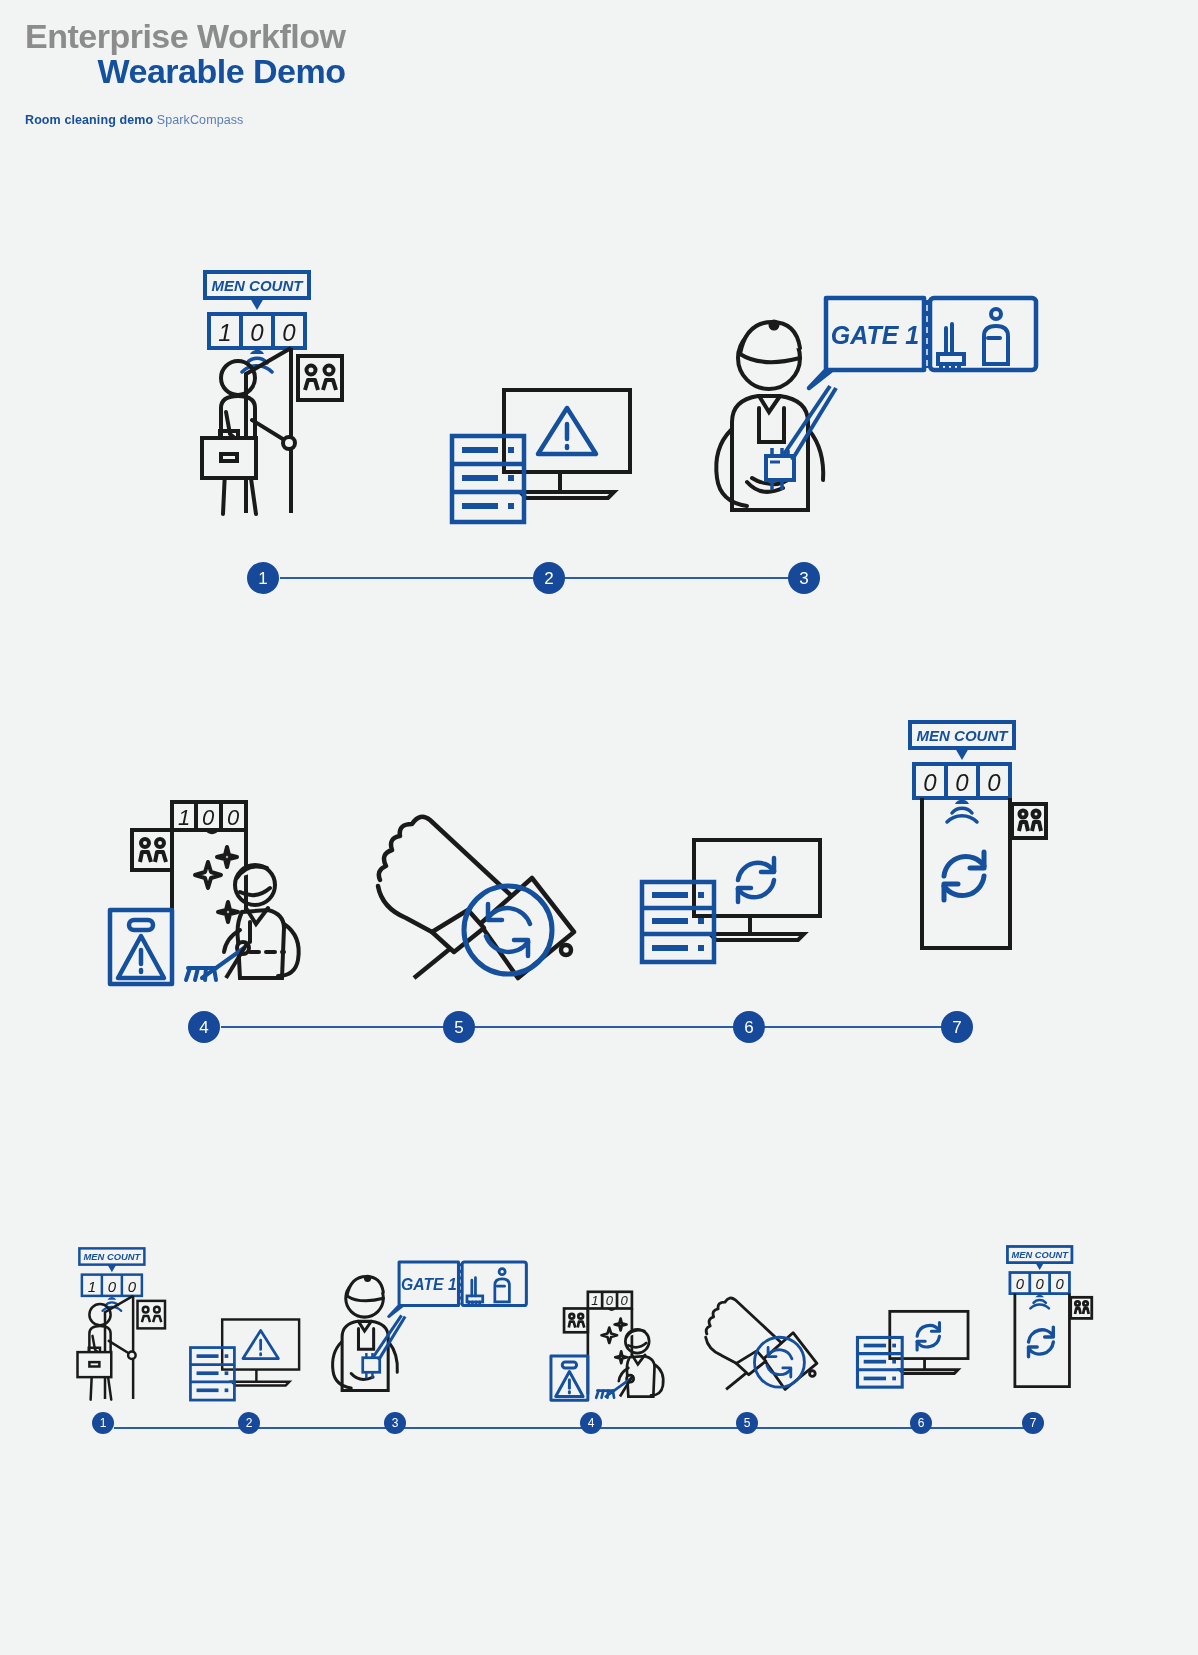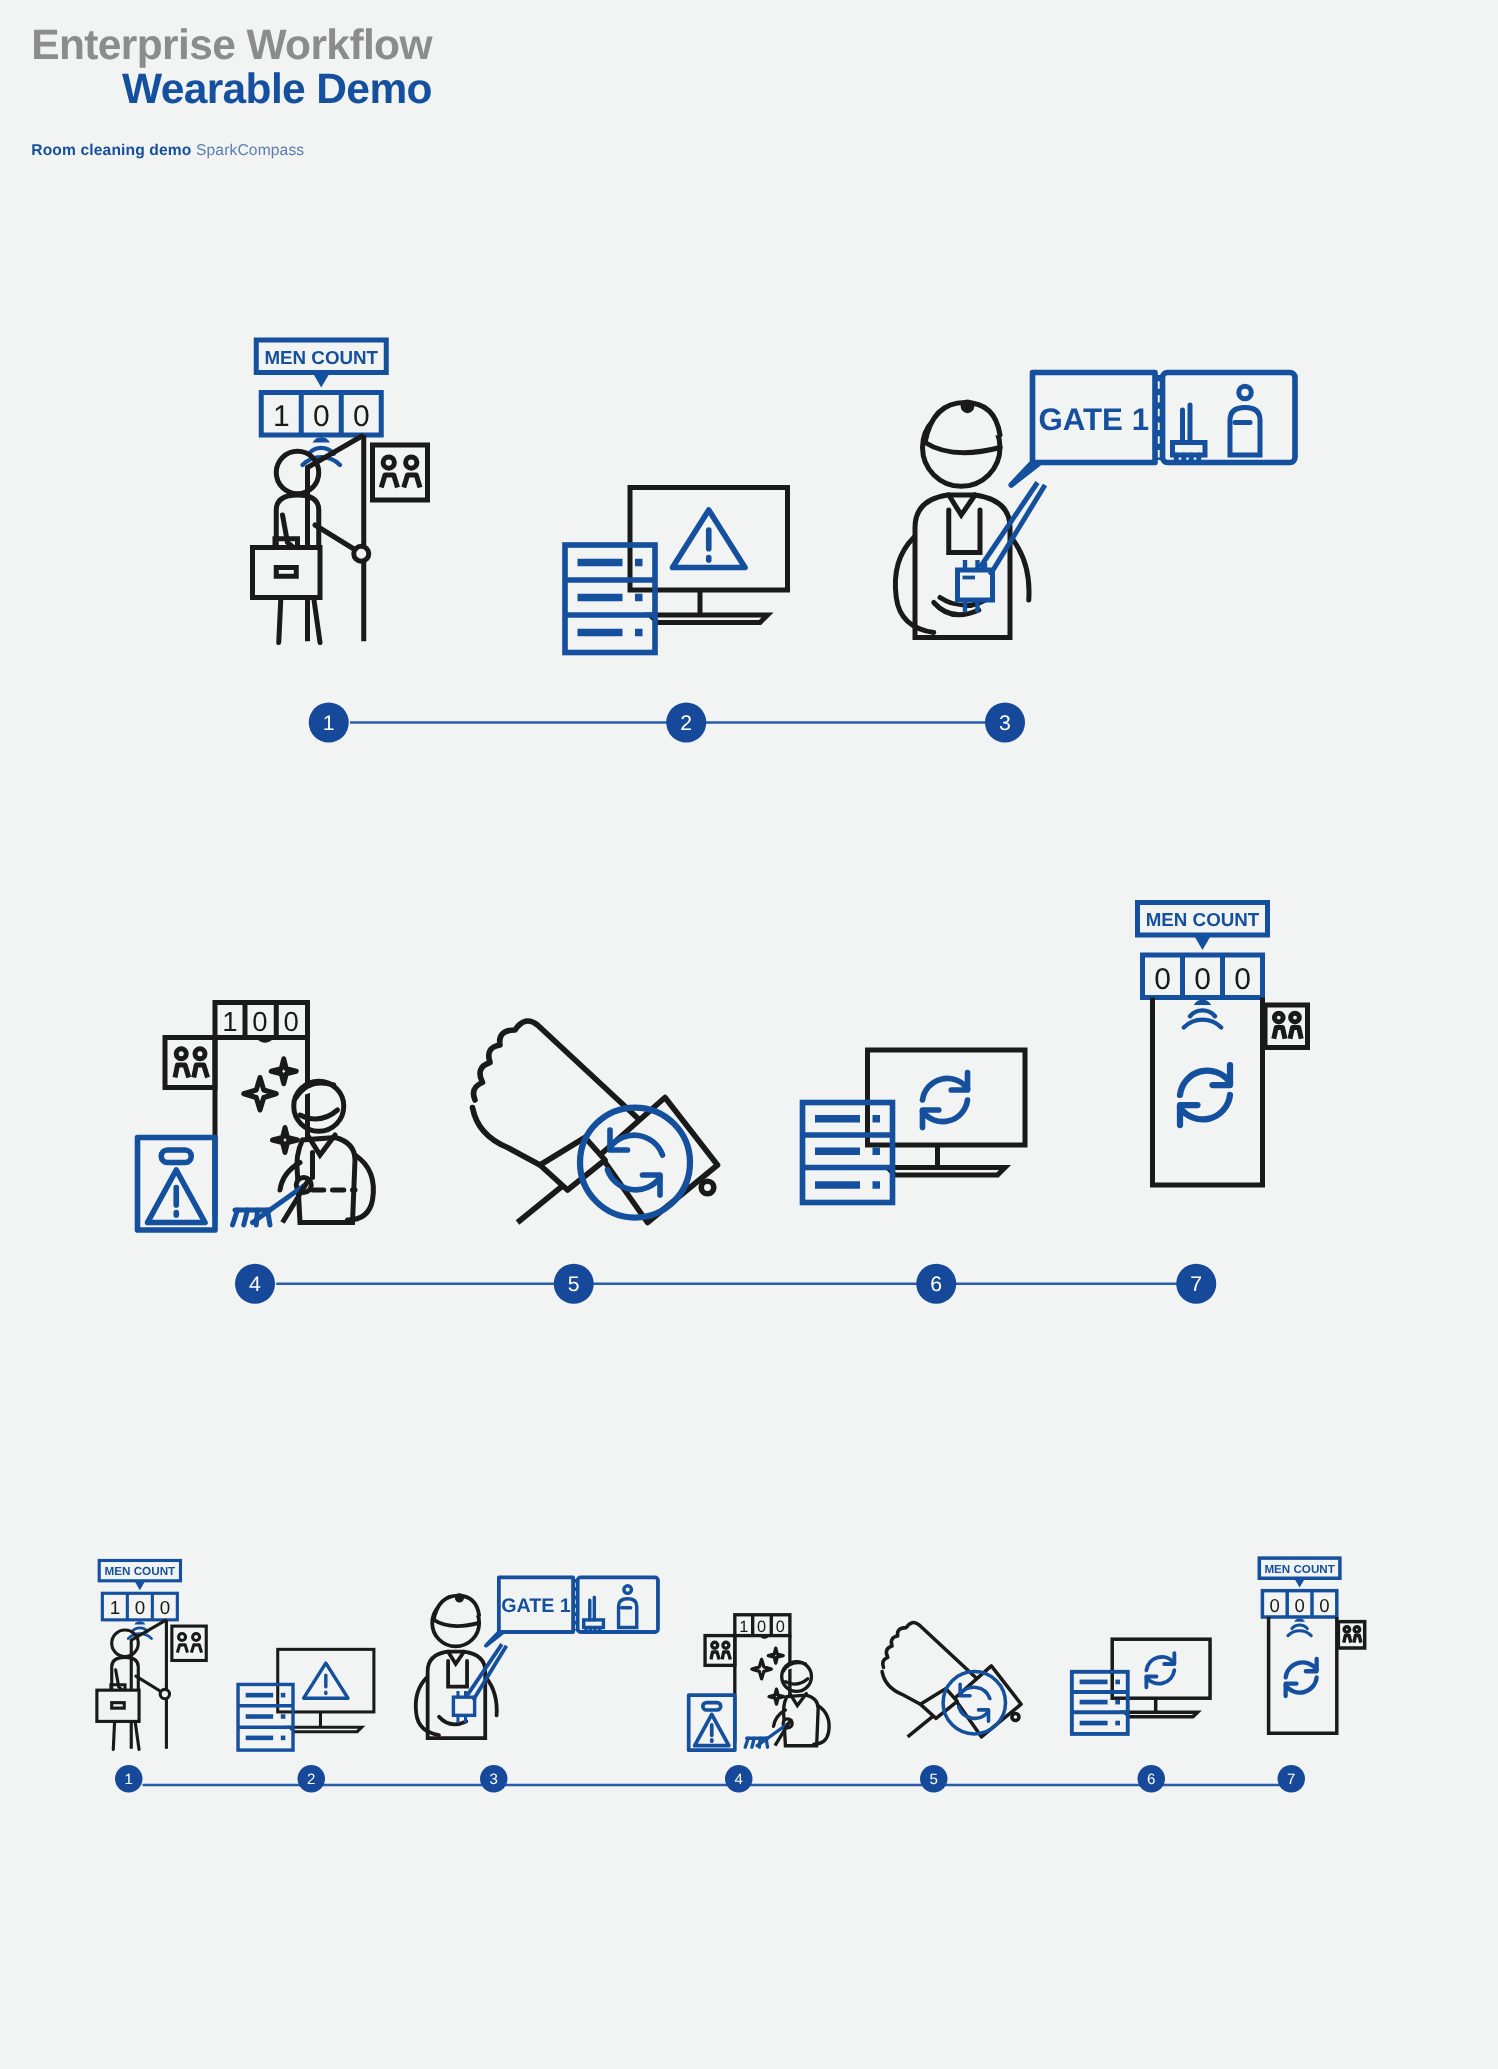--- a/index.html
+++ b/index.html
@@ -12,21 +12,21 @@
 
   
   .header{position:absolute;left:25px;top:18px;}
   .title-1{font-size:34px;font-weight:bold;color:#8c8c8c;line-height:1.08;letter-spacing:-0.5px;}
   .title-2{font-size:34px;font-weight:bold;color:#14509e;line-height:1.08;letter-spacing:-0.5px;margin-top:-2px;text-align:right;}
   .subtitle{margin-top:24px;font-size:12.5px;color:#14509e;letter-spacing:0.1px;}
   .subtitle .b{font-weight:bold;color:#14509e;}
   .subtitle .n{font-weight:normal;color:#5a7fb5;}
 
   
-  .ill{position:absolute;}
+  .ill{position:absolute;font-style:italic;}
   .ill svg{display:block;overflow:visible;}
 
   
   .steprow{position:absolute;height:32px;}
   .steprow .line{position:absolute;top:15px;height:1.5px;background:#2a5caa;}
   .marker{position:absolute;border-radius:50%;background:#17499a;color:#fff;
           display:flex;align-items:center;justify-content:center;
           font-size:17px;font-weight:400;line-height:1;}
   .marker.sm{font-size:12px;}
 </style>

